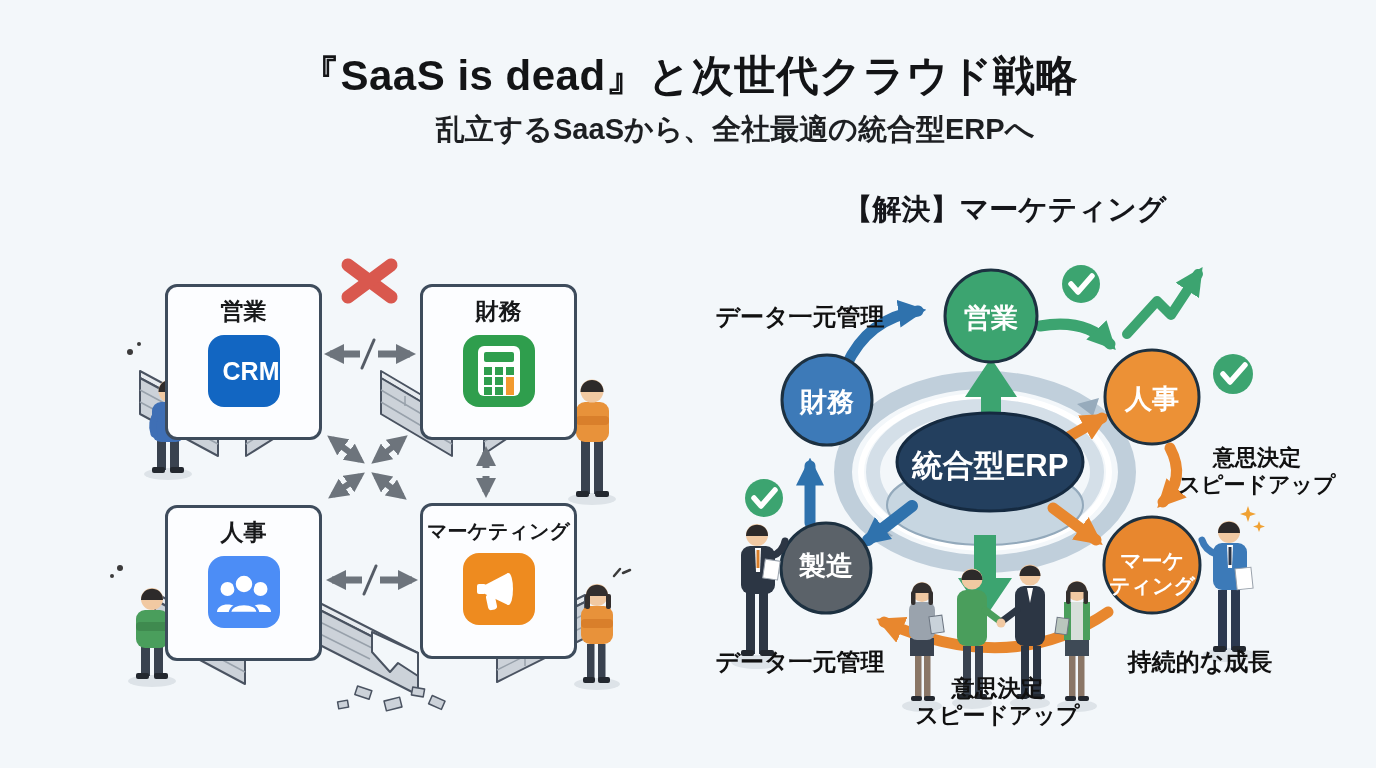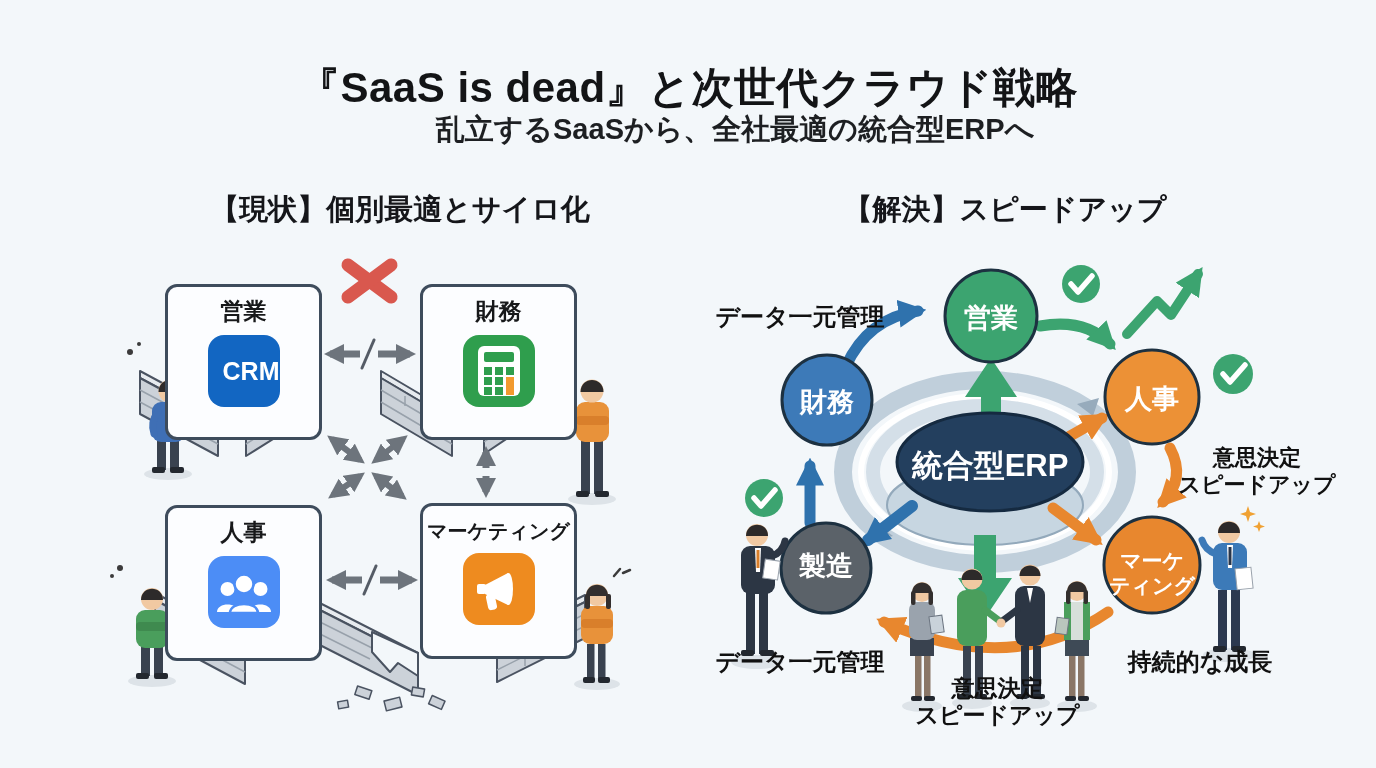--- a/index.html
+++ b/index.html
@@ -1,20 +1,20 @@
 <!DOCTYPE html>
 <html><head>
 <meta charset="utf-8">
 <style>
   html,body{margin:0;padding:0;background:#e8edf2;}
   .canvas{position:relative;width:1376px;height:768px;margin:0 auto;background:#f3f7fa;
           overflow:hidden;font-family:"Liberation Sans",sans-serif;color:#17181a;}
   svg.art{position:absolute;left:0;top:0;}
   .txt{position:absolute;text-align:center;}
-  .title{left:0;top:48px;width:1376px;font-size:42px;font-weight:900;color:#131416;letter-spacing:.5px;margin-top:12px;}
+  .title{left:0;top:48px;width:1376px;font-size:42px;font-weight:900;color:#131416;letter-spacing:.5px;}
   .subtitle{left:0;top:110px;width:1376px;font-size:29px;font-weight:600;color:#1d1f22;padding-left:47px;}
   .heading{font-size:29px;font-weight:900;color:#15161a;}
   .heading.left{left:120px;top:190px;width:560px;}
   .heading.right{left:725px;top:190px;width:560px;}
   .box{position:absolute;width:157px;height:156px;background:#fcfdff;border:3px solid #3e4c5c;
        border-radius:12px;box-sizing:border-box;}
   .box-label{font-size:23px;font-weight:800;text-align:center;margin-top:9px;}
   .box-label.small{font-size:20px;margin-top:12px;}
   .app-icon{width:72px;height:72px;border-radius:16px;margin:8px auto 0;display:flex;
             align-items:center;justify-content:flex-end;}
@@ -297,22 +297,21 @@
     <rect x="1056" y="618" width="12" height="16" fill="#b9c6bd" stroke="#6b7480" transform="rotate(8 1062 626)"></rect>
     <circle cx="1077" cy="591" r="10" fill="#f1c9a2"></circle>
     <path d="M1067,592 c0,-14 20,-14 20,0 z" fill="#332f2e"></path>
     <rect x="1066" y="590" width="4.5" height="14" rx="2" fill="#332f2e"></rect>
         <rect x="1083.5" y="590" width="4.5" height="14" rx="2" fill="#332f2e"></rect>
   </g>
 </svg>
 
 <div class="txt title">『SaaS is dead』と次世代クラウド戦略</div>
 <div class="txt subtitle">乱立するSaaSから、全社最適の統合型ERPへ</div>
-<div class="txt heading left">【現状】個別最適とサイロ化</div>
-<div class="txt heading right">【解決】スピードアップ</div>
+<div class="txt heading right">【解決】マーケティング</div>
 
 <div class="box" style="left:165px;top:284px;">
   <div class="box-label">営業</div>
   <div class="app-icon crm">
     <span class="crm-text">CRM</span>
   </div>
 </div>
 <div class="box" style="left:420px;top:284px;">
   <div class="box-label">財務</div>
   <div class="app-icon calc">

